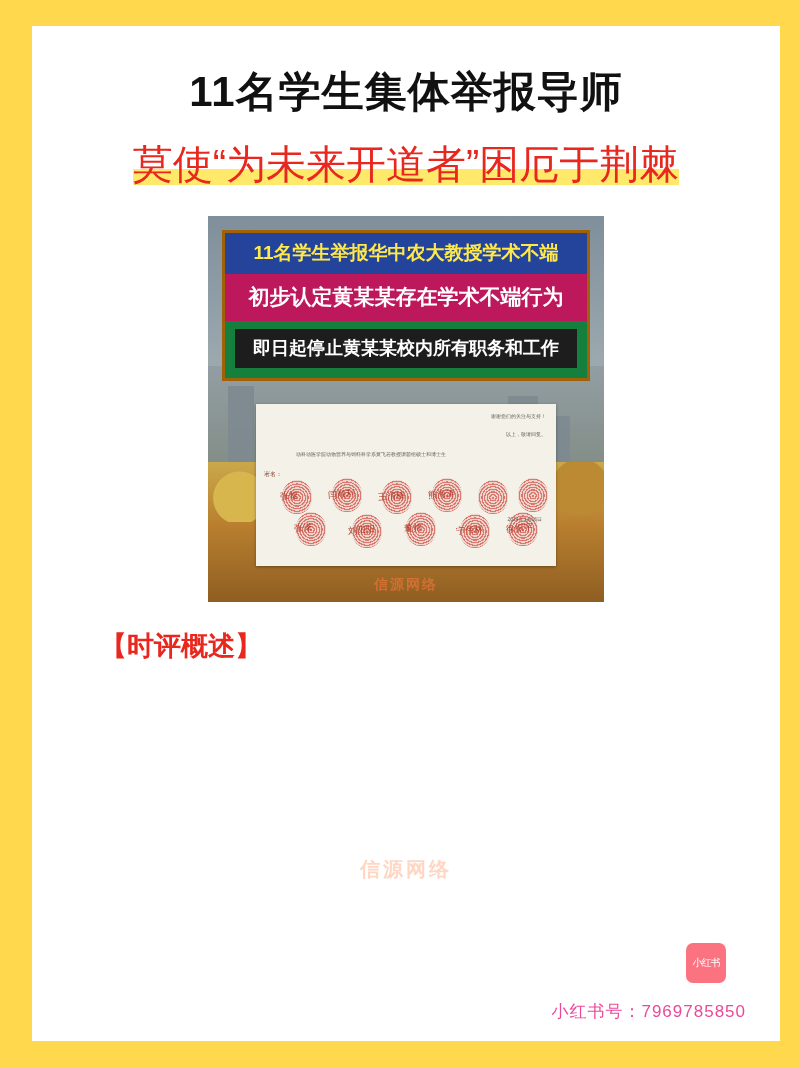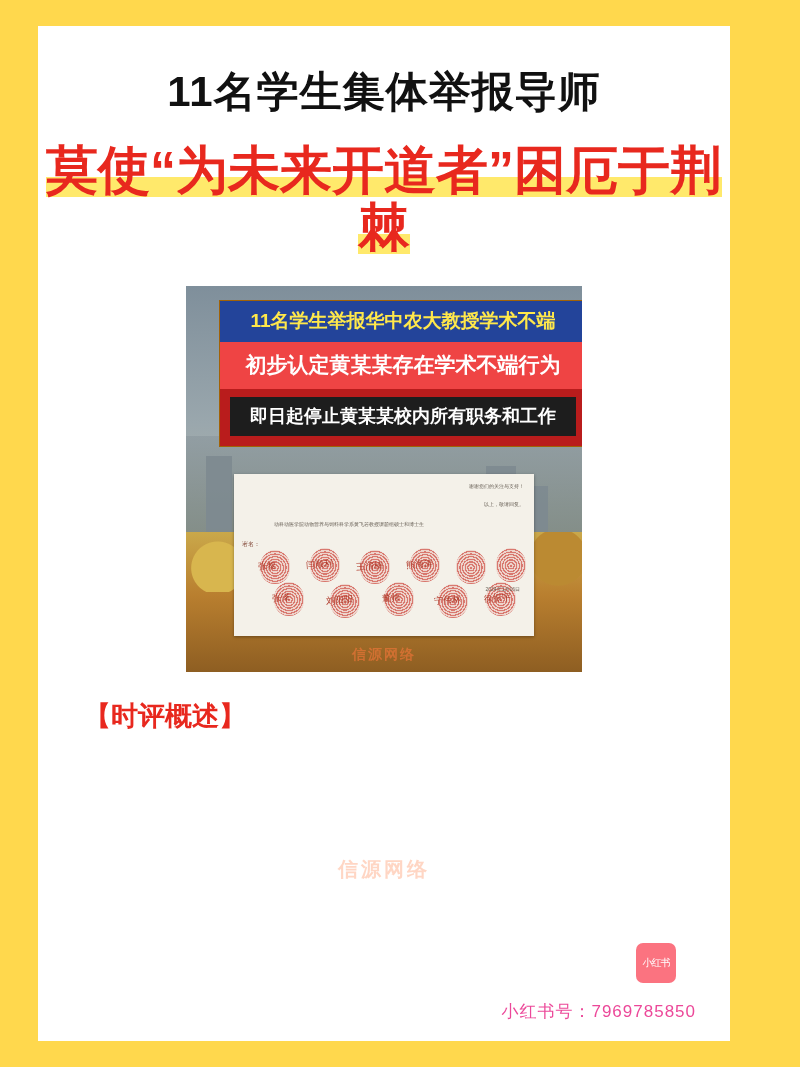--- a/index.html
+++ b/index.html
@@ -11,43 +11,43 @@
   }
   #page {
     position: relative;
     width: 800px; height: 1067px;
     background: #ffd84d;
     overflow: hidden;
   }
   
   #card {
     position: absolute;
-    left: 38px; top: 26px;
-    width: 692px; height: 1015px;
+    left: 32px; top: 26px;
+    width: 748px; height: 1015px;
     background: #ffffff;
     overflow: hidden;
   }
   
   .headline {
     margin: 38px 0 0 0;
     text-align: center;
     font-size: 42px;
     font-weight: bold;
     color: #111111;
     letter-spacing: 1px;
     font-family: "Liberation Sans", sans-serif;
   }
   .subheadline-wrap {
     margin-top: 20px;
     text-align: center;
   }
   .subheadline {
     display: inline-block;
-    font-size: 52px;
-    font-weight: bold;
+    font-size: 40px;
+    font-weight: normal;
     color: #e8281e;
     letter-spacing: 0px;
     line-height: 1.1;
     position: relative;
     padding: 2px 6px 4px 6px;
   }
   .subheadline .hl {
     background: linear-gradient(transparent 62%, #ffe96b 62%, #ffe96b 97%, transparent 97%);
   }
   
@@ -84,51 +84,50 @@
       radial-gradient(circle at 60% 45%, #c08f34 0 28px, transparent 29px),
       radial-gradient(circle at 78% 62%, #d9b24b 0 26px, transparent 27px),
       radial-gradient(circle at 94% 42%, #bb8a32 0 28px, transparent 29px);
   }
   
   .banner {
     position: absolute;
     left: 14px; top: 14px;
     width: 368px;
     background: #f2f2ef;
-    border: 1px solid #a16207;
+    border: 3px solid #a16207;
     padding: 0;
-    margin-left: 19px;
   }
   .b-line1 {
     background: #23449a;
     color: #ffe84a;
     font-weight: bold;
     font-size: 19px;
     text-align: center;
     padding: 7px 2px 8px 2px;
     letter-spacing: 0px;
   }
   .b-line2 {
     background: #ffffff;
     color: #d4241c;
     font-weight: bold;
     font-size: 17px;
     text-align: center;
     padding: 8px 2px;
   }
   .b-line3 {
-    background: #ef4444;
+    background: #be185d;
     color: #ffffff;
     font-weight: bold;
     font-size: 21px;
     text-align: center;
     padding: 9px 2px 10px 2px;
   }
   .b-line4-wrap {
-    background: #b91c1c;
+    background: #15803d;
     padding: 8px 10px 10px 10px;
   }
   .b-line4 {
     background: #1d1d1d;
     color: #ffffff;
     font-weight: bold;
     font-size: 18px;
     text-align: center;
     padding: 7px 2px 8px 2px;
   }
@@ -182,21 +181,21 @@
     font-size: 5px; color: #6a6258;
   }
   .photo-watermark {
     position: absolute; left: 50%; bottom: 8px; transform: translateX(-50%);
     color: rgba(255,120,60,.55);
     font-size: 14px; font-weight: bold;
     letter-spacing: 2px;
   }
   
   .section-title {
-    margin: 26px 0 0 46px;
+    margin: 26px 0 0 68px;
     color: #e8281e;
     font-size: 27px;
     font-weight: bold;
   }
   
   .body-text {
     margin: 30px 44px 0 44px;
     font-size: 24px;
     line-height: 1.82;
     color: #1c1c1c;

